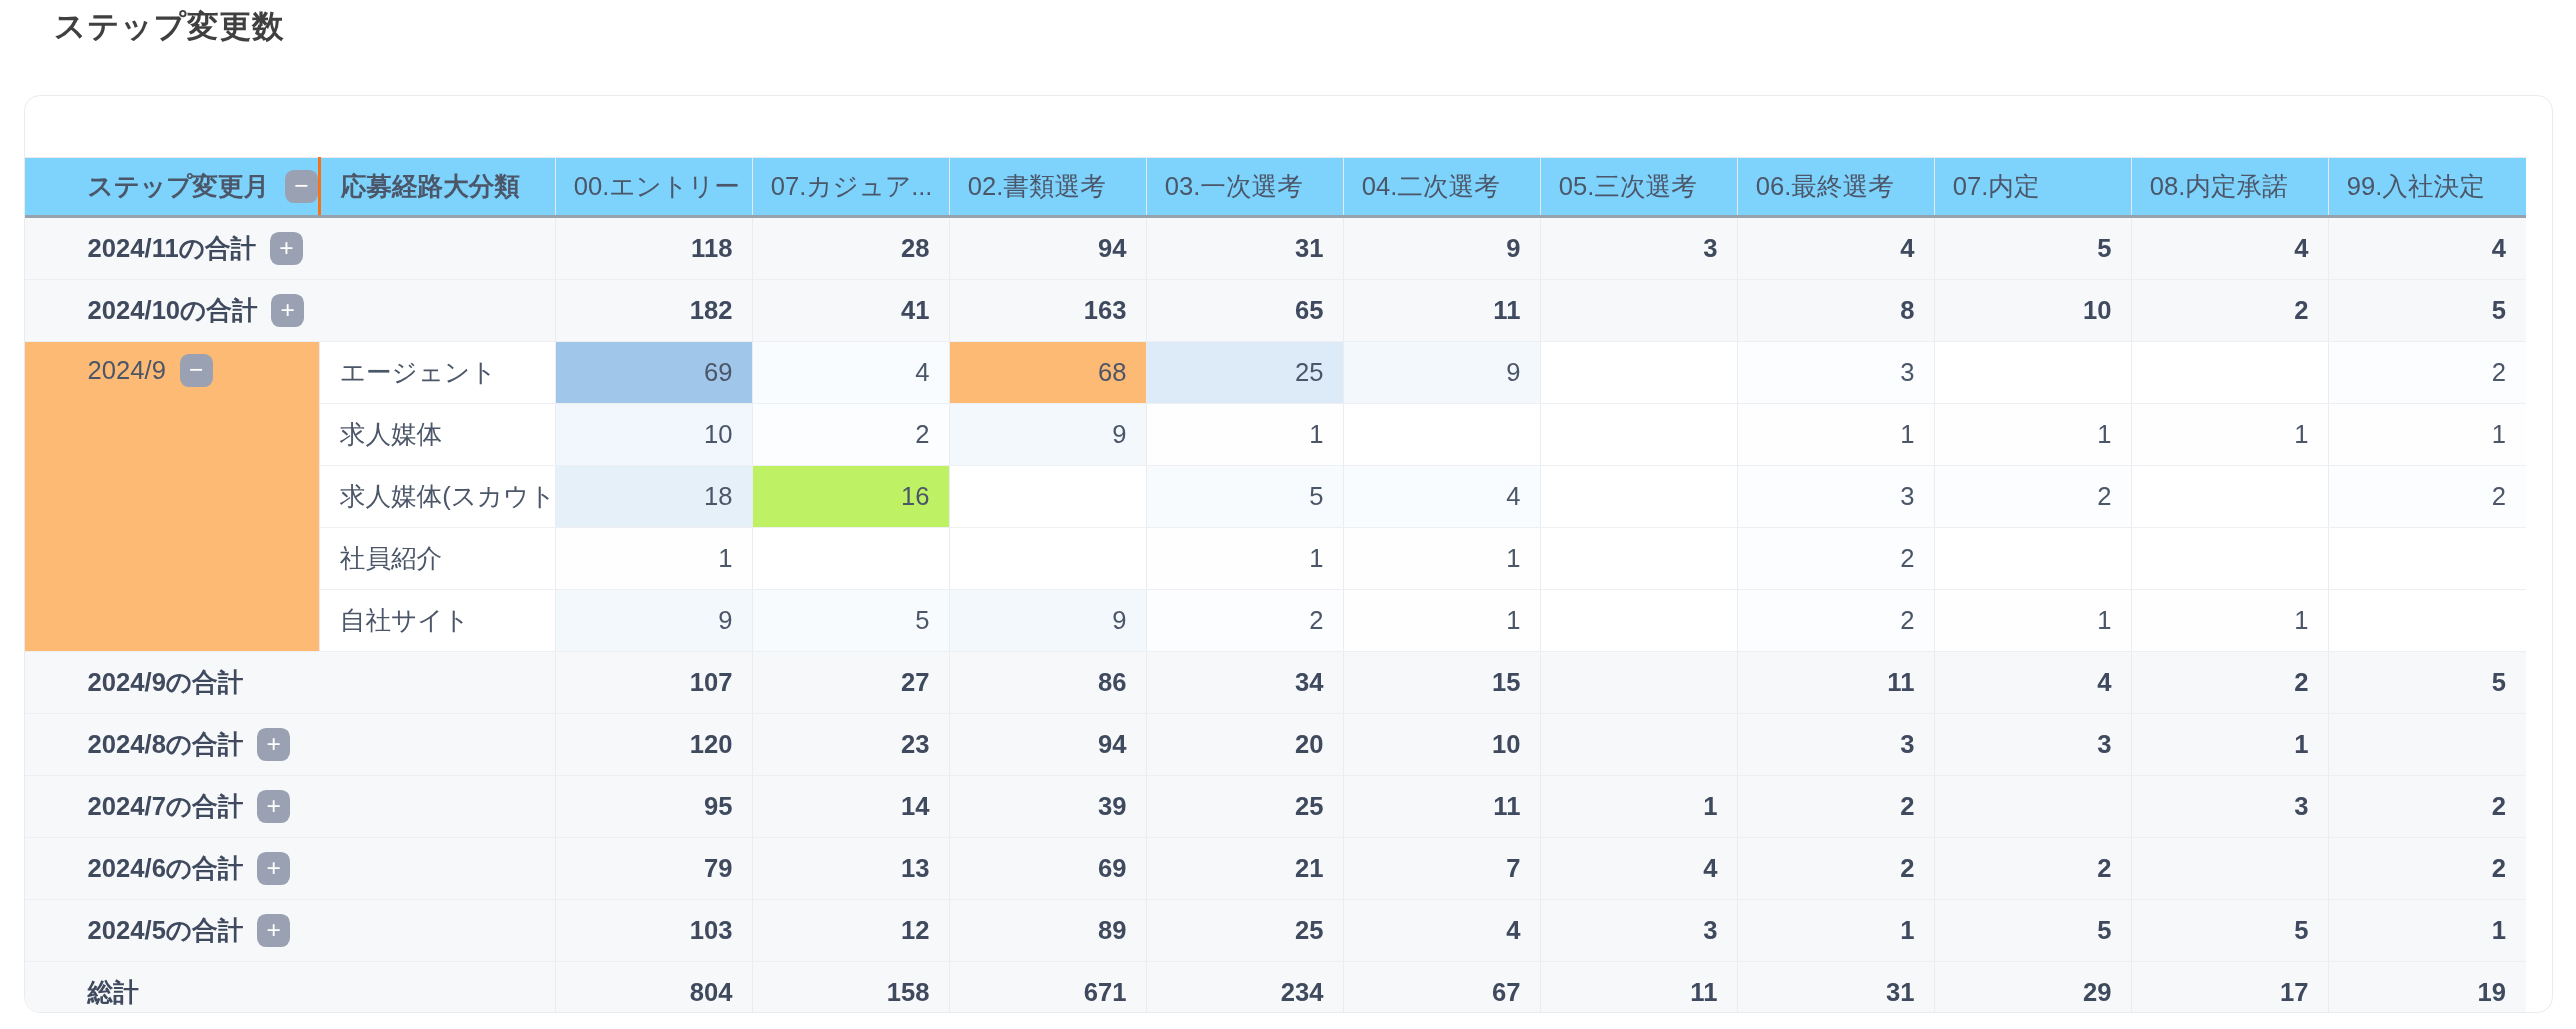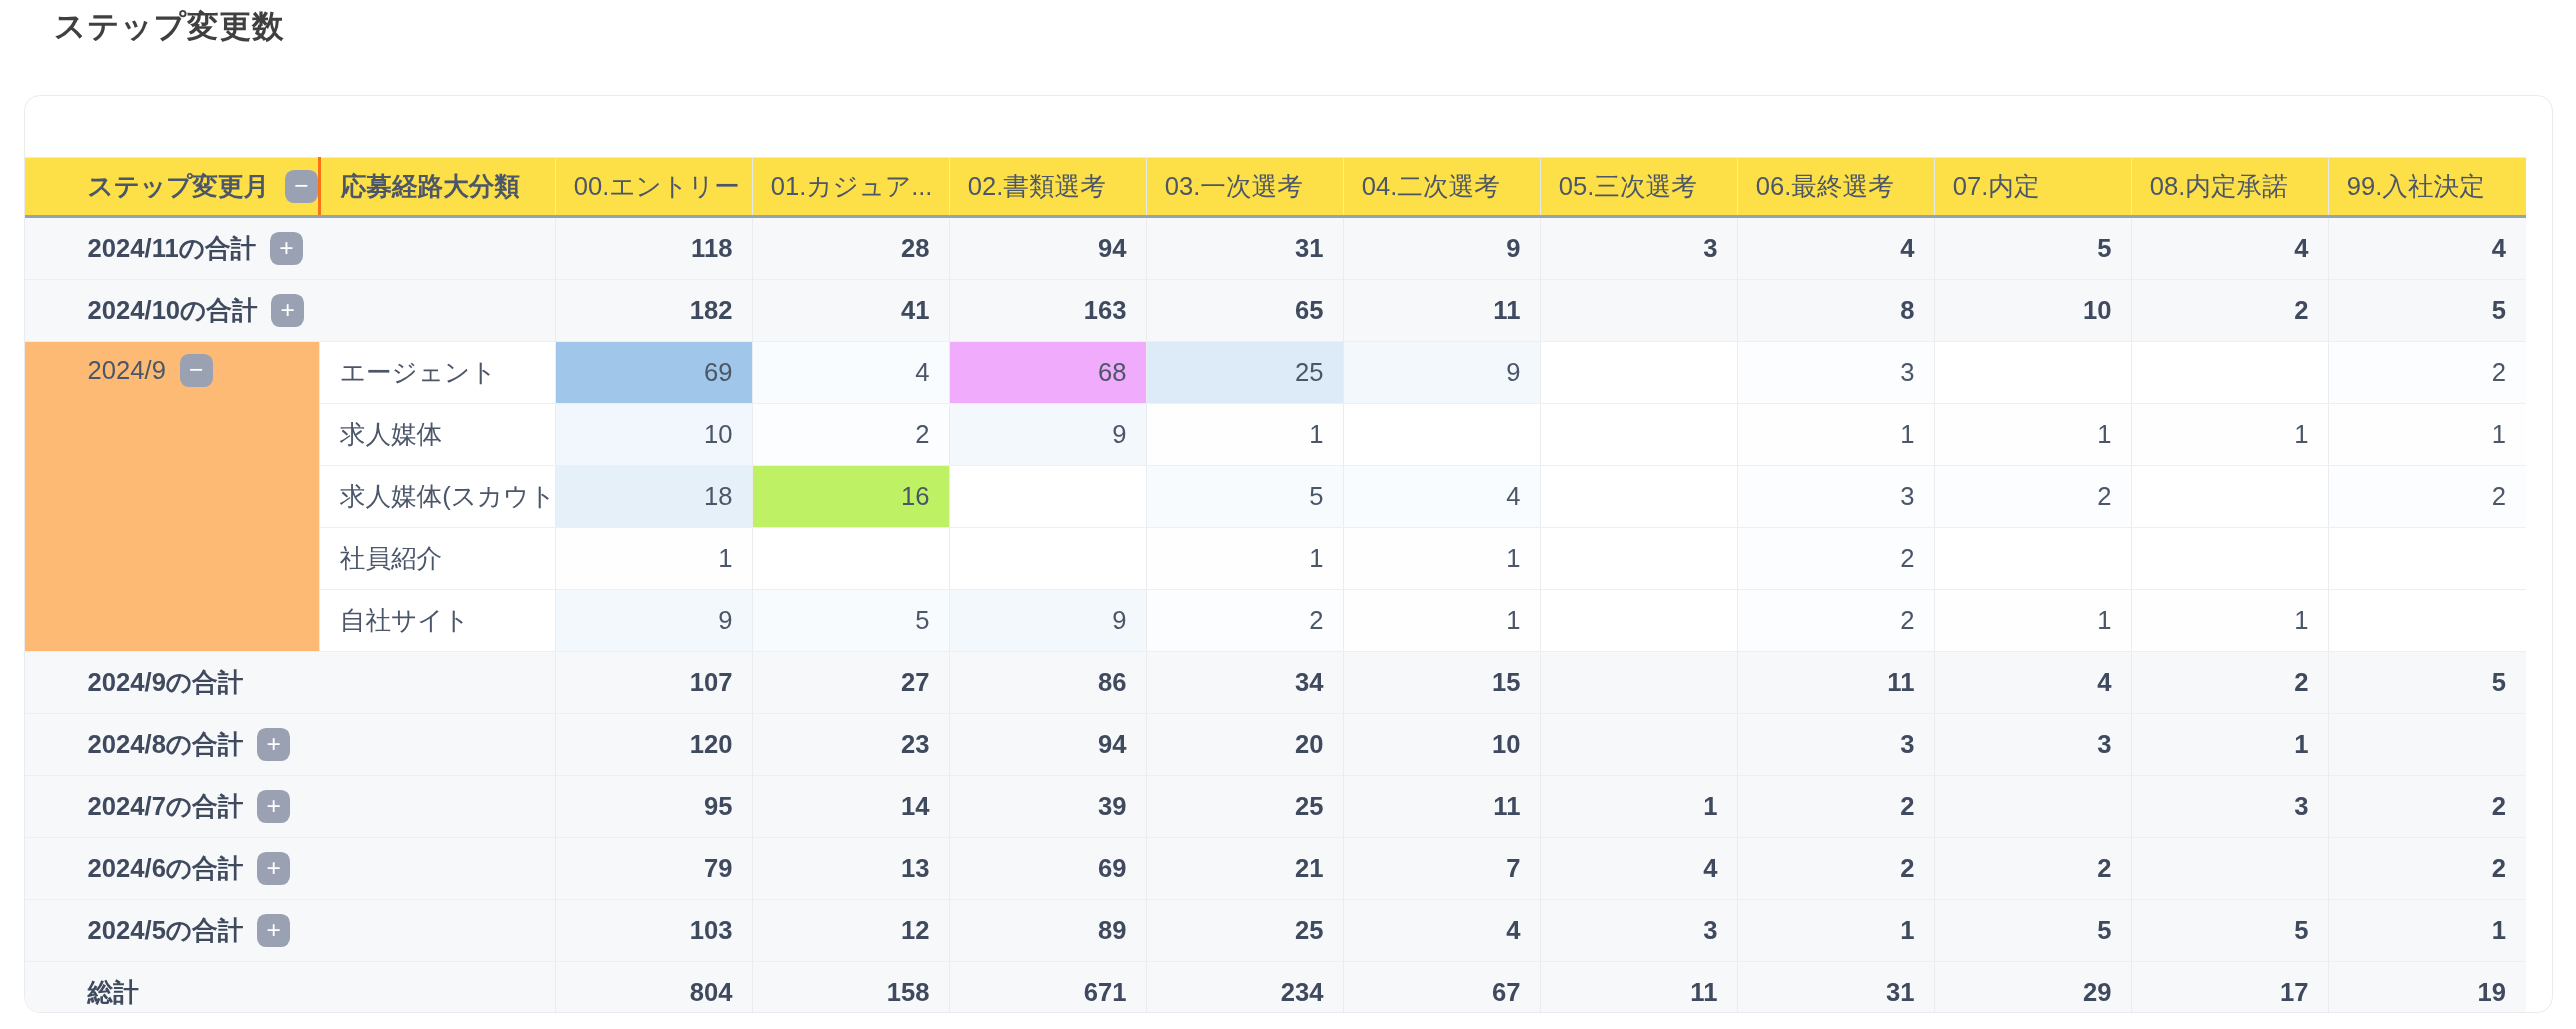--- a/index.html
+++ b/index.html
@@ -17,21 +17,21 @@
     position:absolute;left:23.6px;top:95px;width:2527px;height:916px;
     background:#ffffff;border:1px solid #e9ebee;border-radius:15.7px;
     overflow:hidden;
   }
   table.pivot{
     border-collapse:collapse;table-layout:fixed;
     width:2499px;margin-top:61px;
   }
   
   thead th{
-    height:57px;background:#fde047;
+    height:57px;background:#7dd3fc;
     border-top:1px solid #e8eaed;border-bottom:3px solid #98a1ae;
     font-size:25.6px;font-weight:normal;color:#4c5669;
     text-align:left;padding:0;white-space:nowrap;overflow:hidden;
   }
   th.th-month{font-weight:bold;padding-left:63px;}
   th.th-channel{font-weight:bold;padding-left:19.7px;border-left:3px solid #f97316;}
   th.th-step{padding-left:17.7px;border-left:1px solid #e5e8ec;}
   
   tbody td{
     height:59px;border-bottom:1px solid #edeff2;
@@ -84,21 +84,21 @@
         <col style="width:197px">
       <col style="width:197px">
     </colgroup>
     <thead>
       <tr>
         <th class="th-month">
           <span class="label-text">ステップ変更月</span><span class="toggle">−</span>
         </th>
         <th class="th-channel">応募経路大分類</th>
         <th class="th-step">00.エントリー</th>
-        <th class="th-step">01.カジュア...</th>
+        <th class="th-step">07.カジュア...</th>
         <th class="th-step">02.書類選考</th>
         <th class="th-step">03.一次選考</th>
         <th class="th-step">04.二次選考</th>
         <th class="th-step">05.三次選考</th>
         <th class="th-step">06.最終選考</th>
         <th class="th-step">07.内定</th>
         <th class="th-step">08.内定承諾</th>
         <th class="th-step">99.入社決定</th>
       </tr>
     </thead>
@@ -127,21 +127,21 @@
           <td class="value-cell">8</td>
           <td class="value-cell">10</td>
           <td class="value-cell">2</td>
           <td class="value-cell">5</td>
         </tr>
         <tr class="group">
           <td rowspan="5" class="group-cell"><span class="label-text">2024/9</span><span class="toggle">−</span></td>
           <td class="category-cell">エージェント</td>
           <td class="value-cell" style="background: rgb(160, 198, 233);">69</td>
           <td class="value-cell" style="background: rgb(249, 252, 254);">4</td>
-          <td class="value-cell" style="background: #f0abfc;">68</td>
+          <td class="value-cell" style="background: #fdba74;">68</td>
           <td class="value-cell" style="background: rgb(221, 234, 247);">25</td>
           <td class="value-cell" style="background: rgb(243, 248, 252);">9</td>
           <td class="value-cell"></td>
           <td class="value-cell" style="background: rgb(251, 253, 254);">3</td>
           <td class="value-cell"></td>
           <td class="value-cell"></td>
           <td class="value-cell" style="background: rgb(252, 253, 254);">2</td>
         </tr>
         <tr class="detail">
           <td class="category-cell">求人媒体</td>

